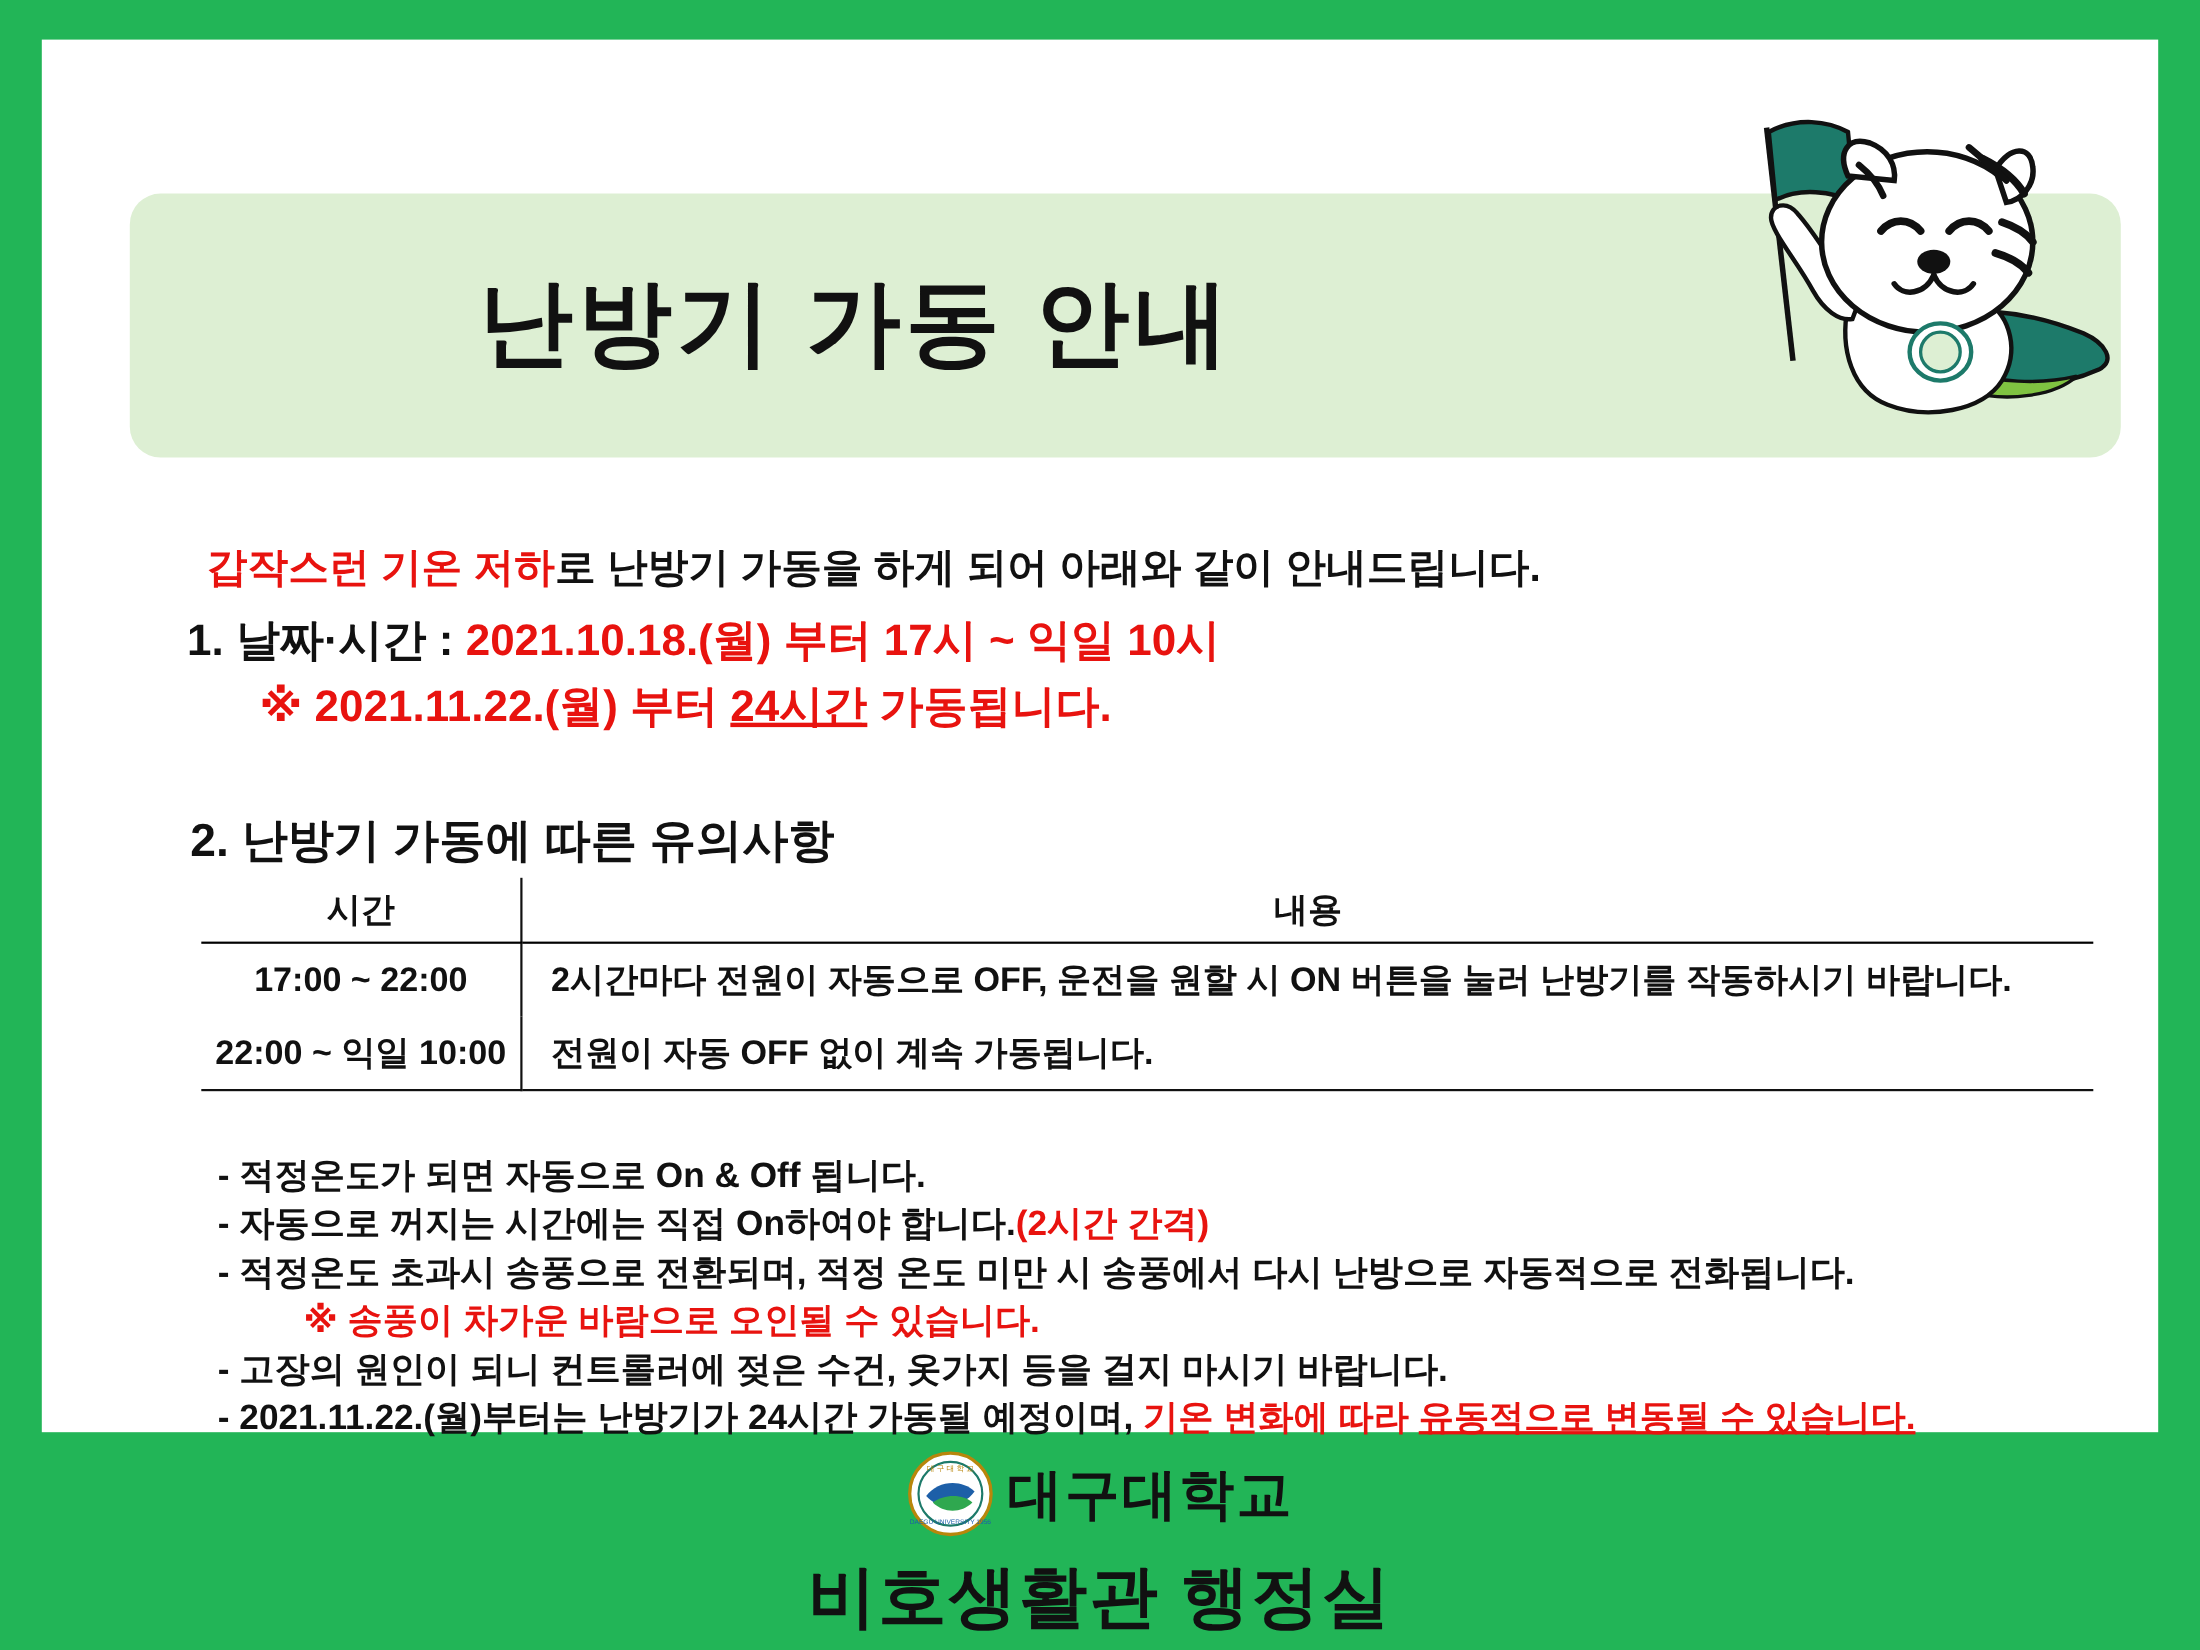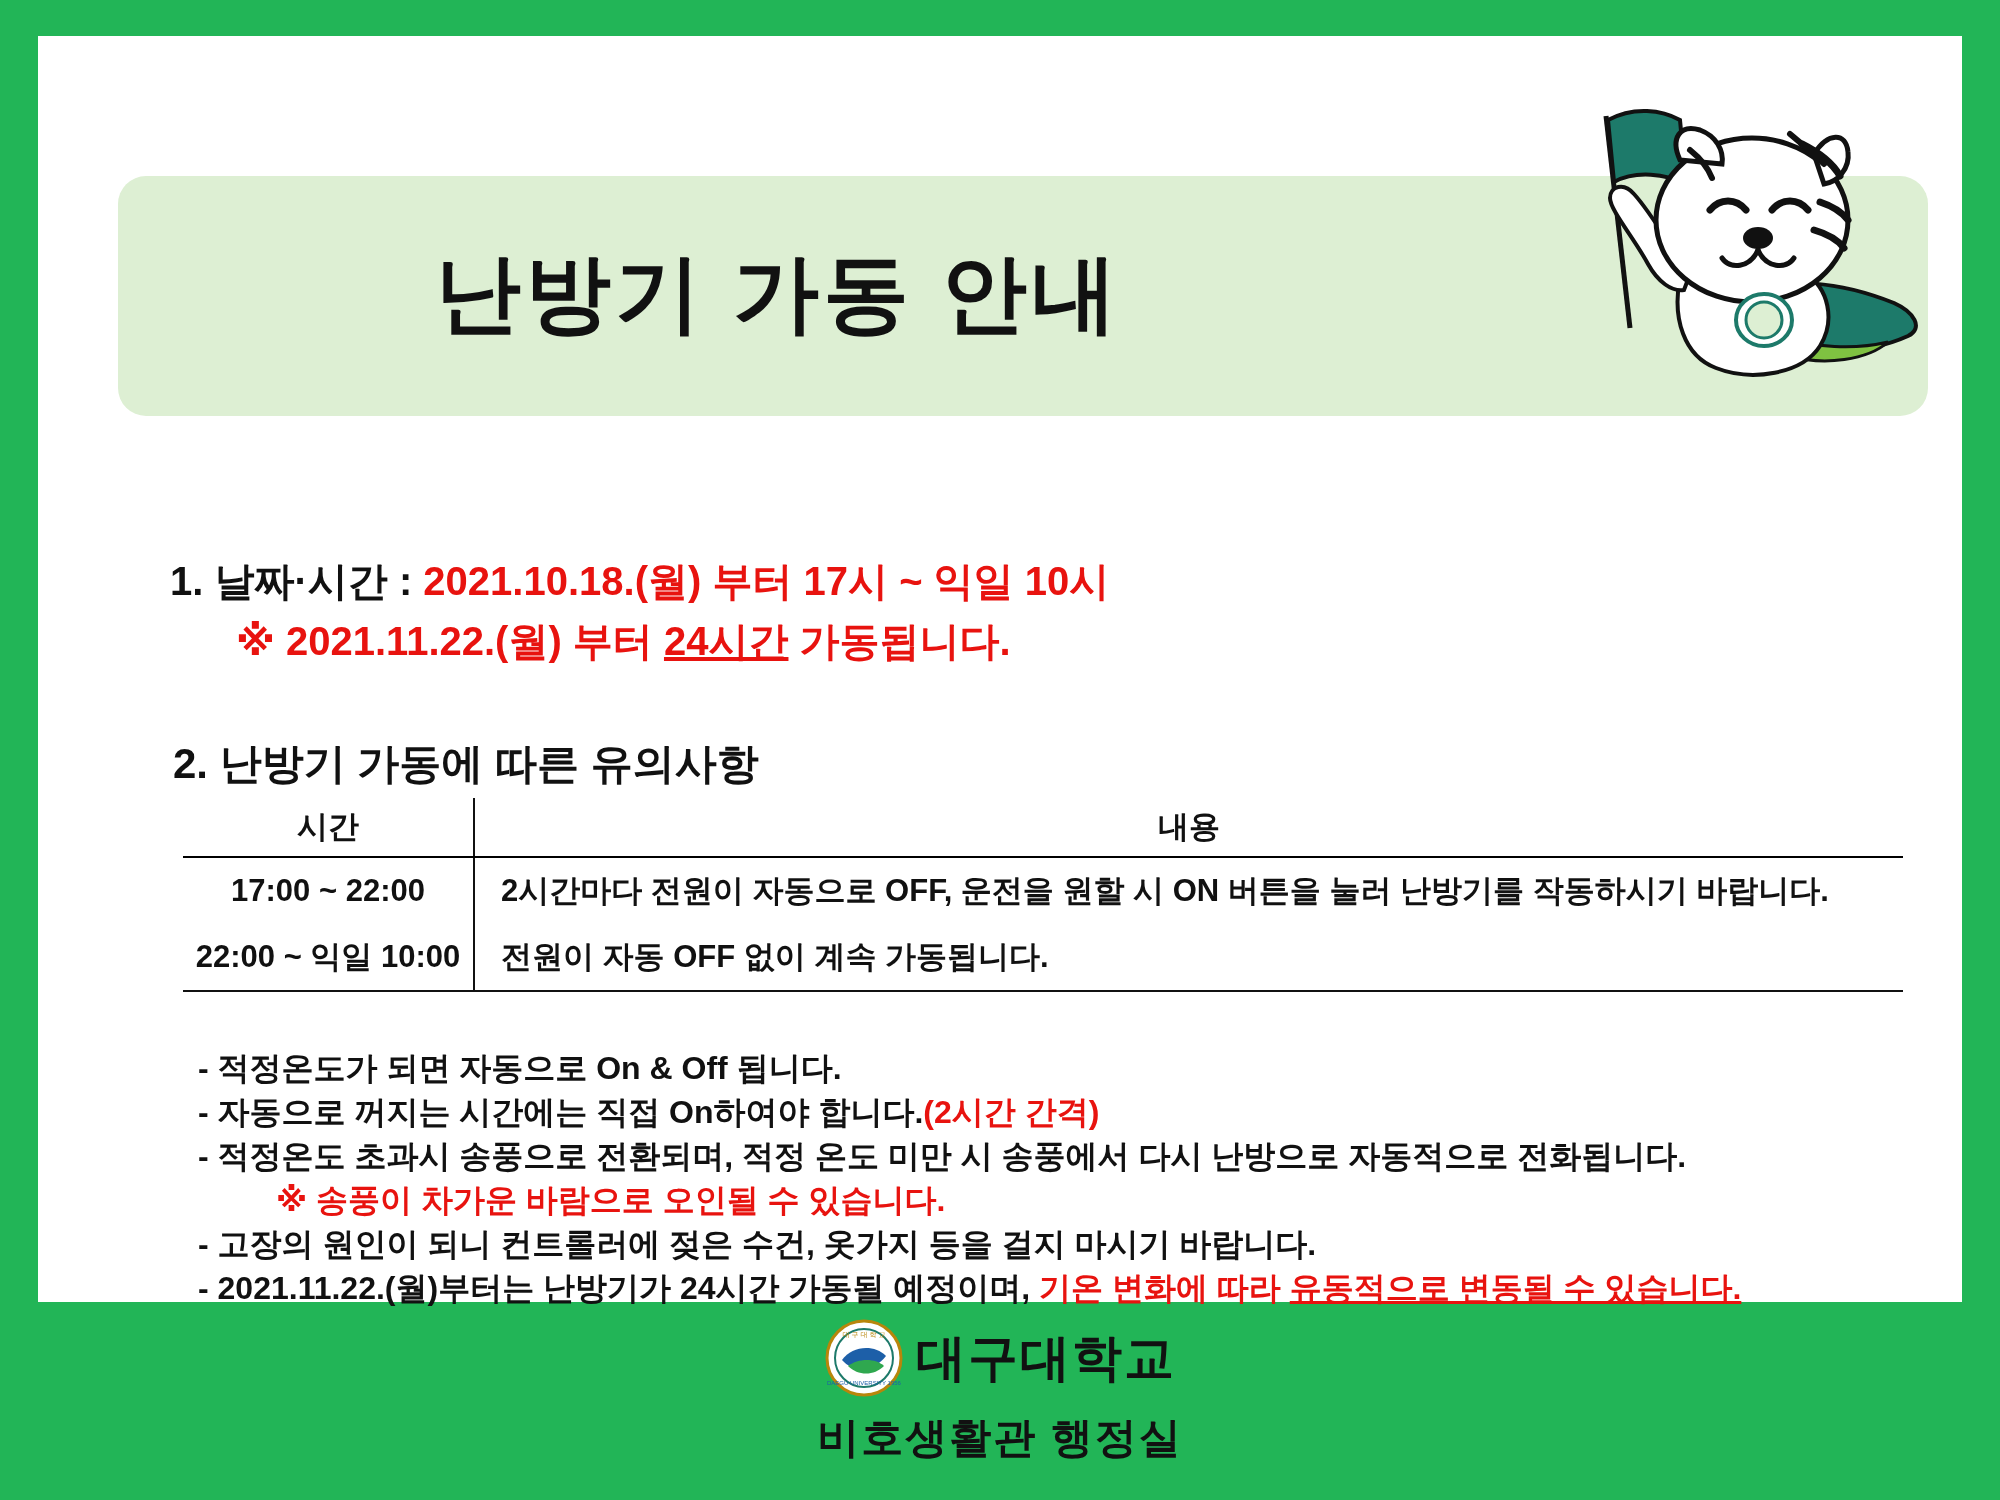--- a/index.html
+++ b/index.html
@@ -191,21 +191,21 @@
     gap: 12px;
   }
   .footer-univ {
     font-size: 50px;
     font-weight: bold;
     color: #111111;
     letter-spacing: 2px;
   }
   .footer-office {
     margin-top: 12px;
-    font-size: 42px;
+    font-size: 62px;
     font-weight: bold;
     color: #111111;
     letter-spacing: 2px;
   }
   .emblem {
     width: 80px;
     height: 80px;
   }
 </style>
 </head>
@@ -250,20 +250,23 @@
         <ellipse cx="274" cy="140" rx="15" ry="11" fill="#111"></ellipse>
 
         <path d="M274 152 C266 170 246 172 238 160" stroke="#111" stroke-width="5" fill="none" stroke-linecap="round"></path>
         <path d="M274 152 C282 170 302 172 310 160" stroke="#111" stroke-width="5" fill="none" stroke-linecap="round"></path>
 
         <ellipse cx="280" cy="222" rx="28" ry="26" fill="#ffffff" stroke="#1d7a6a" stroke-width="4"></ellipse>
         <circle cx="280" cy="222" r="18" fill="#ddefd3" stroke="#1d7a6a" stroke-width="3"></circle>
       </svg>
     </div>
 
+    <div class="intro-line">
+      <span class="red">갑작스런 기온 저하</span><span>로 난방기 가동을 하게 되어 아래와 같이 안내드립니다.</span>
+    </div>
 
     <div class="item1">
       <span>1. 날짜·시간 : </span><span class="red">2021.10.18.(월) 부터 17시 ~ 익일 10시</span>
     </div>
     <div class="item1-sub">
       <span>※ 2021.11.22.(월) 부터 </span><span class="ul">24시간</span><span> 가동됩니다.</span>
     </div>
 
     <div class="item2">2. 난방기 가동에 따른 유의사항</div>
 

